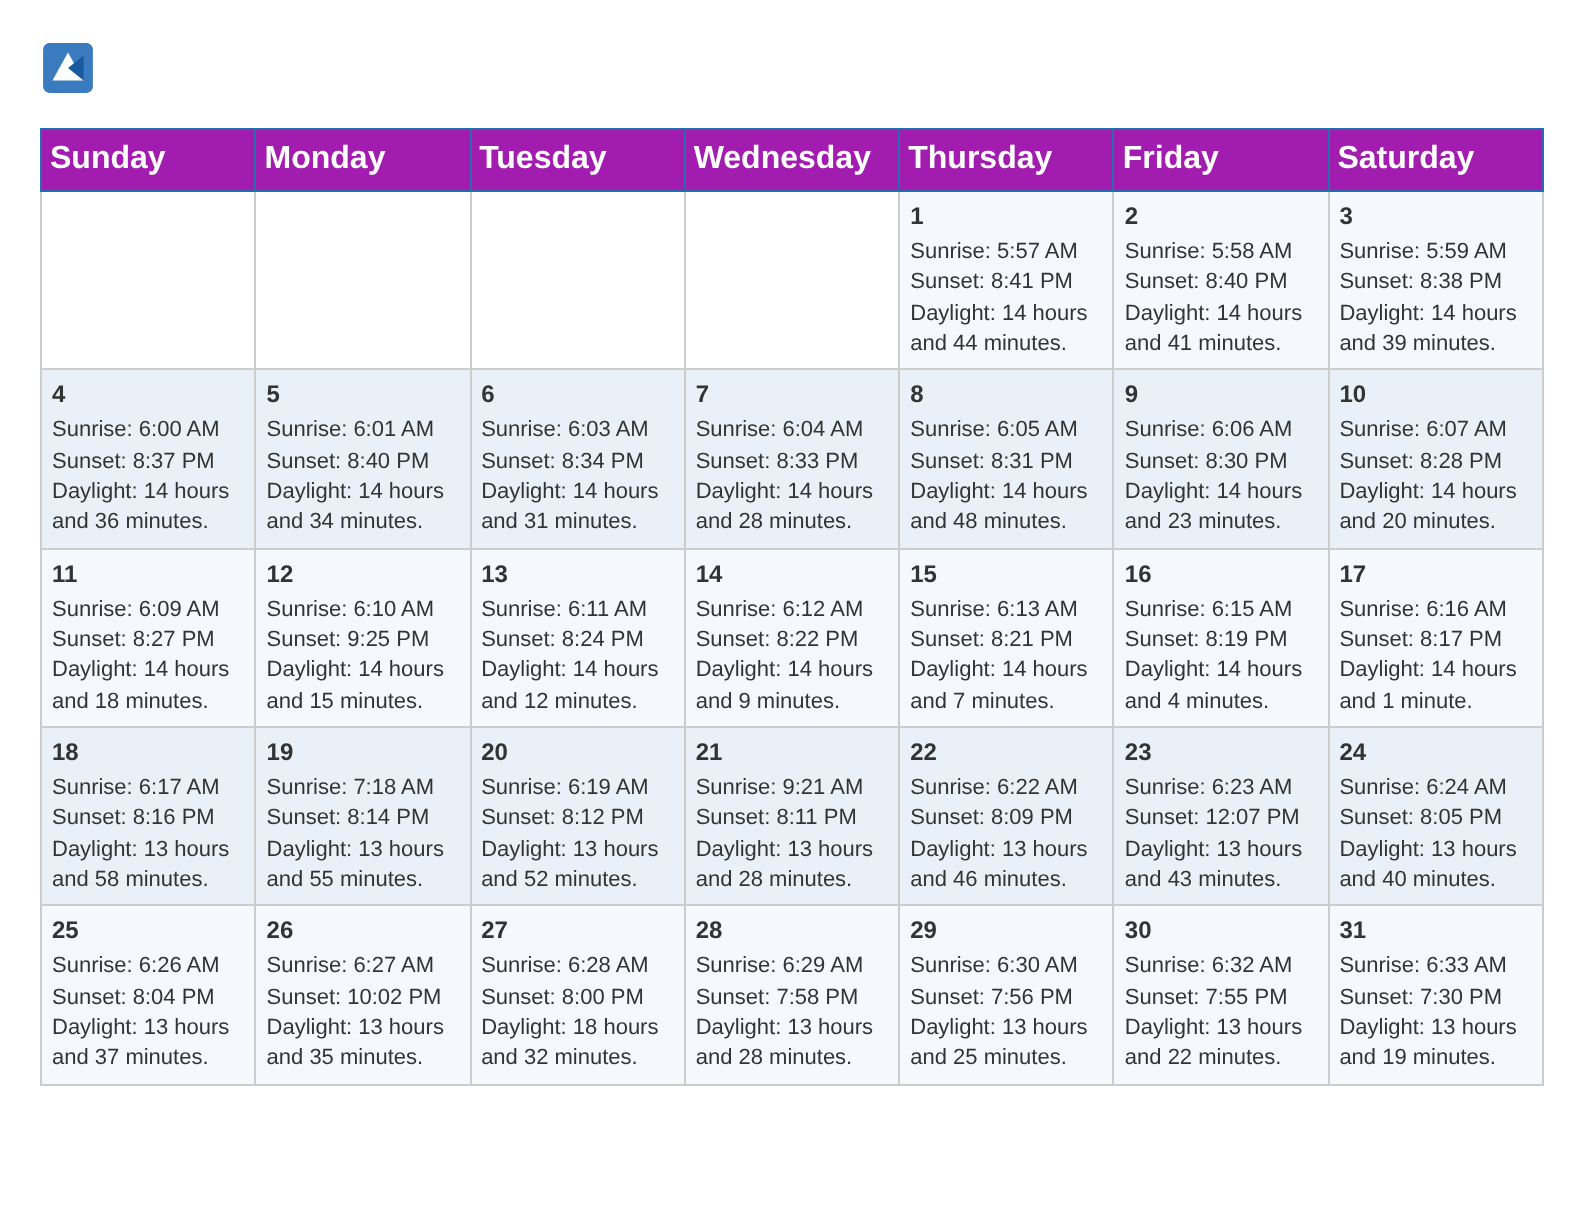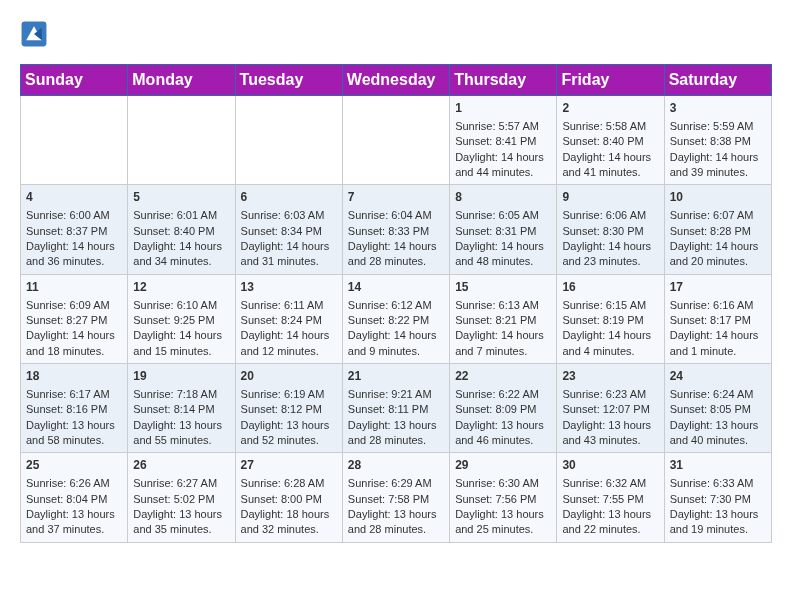--- a/index.html
+++ b/index.html
@@ -149,21 +149,21 @@
         <td><span class="day-num">18</span><span>Sunrise: 6:17 AM</span><br><span>Sunset: 8:16 PM</span><br><span>Daylight: 13 hours and 58 minutes.</span></td>
         <td><span class="day-num">19</span><span>Sunrise: 7:18 AM</span><br><span>Sunset: 8:14 PM</span><br><span>Daylight: 13 hours and 55 minutes.</span></td>
         <td><span class="day-num">20</span><span>Sunrise: 6:19 AM</span><br><span>Sunset: 8:12 PM</span><br><span>Daylight: 13 hours and 52 minutes.</span></td>
         <td><span class="day-num">21</span><span>Sunrise: 9:21 AM</span><br><span>Sunset: 8:11 PM</span><br><span>Daylight: 13 hours and 28 minutes.</span></td>
         <td><span class="day-num">22</span><span>Sunrise: 6:22 AM</span><br><span>Sunset: 8:09 PM</span><br><span>Daylight: 13 hours and 46 minutes.</span></td>
         <td><span class="day-num">23</span><span>Sunrise: 6:23 AM</span><br><span>Sunset: 12:07 PM</span><br><span>Daylight: 13 hours and 43 minutes.</span></td>
         <td><span class="day-num">24</span><span>Sunrise: 6:24 AM</span><br><span>Sunset: 8:05 PM</span><br><span>Daylight: 13 hours and 40 minutes.</span></td>
       </tr>
       <tr>
         <td><span class="day-num">25</span><span>Sunrise: 6:26 AM</span><br><span>Sunset: 8:04 PM</span><br><span>Daylight: 13 hours and 37 minutes.</span></td>
-        <td><span class="day-num">26</span><span>Sunrise: 6:27 AM</span><br><span>Sunset: 5:02 PM</span><br><span>Daylight: 13 hours and 35 minutes.</span></td>
+        <td><span class="day-num">26</span><span>Sunrise: 6:27 AM</span><br><span>Sunset: 10:02 PM</span><br><span>Daylight: 13 hours and 35 minutes.</span></td>
         <td><span class="day-num">27</span><span>Sunrise: 6:28 AM</span><br><span>Sunset: 8:00 PM</span><br><span>Daylight: 18 hours and 32 minutes.</span></td>
         <td><span class="day-num">28</span><span>Sunrise: 6:29 AM</span><br><span>Sunset: 7:58 PM</span><br><span>Daylight: 13 hours and 28 minutes.</span></td>
         <td><span class="day-num">29</span><span>Sunrise: 6:30 AM</span><br><span>Sunset: 7:56 PM</span><br><span>Daylight: 13 hours and 25 minutes.</span></td>
         <td><span class="day-num">30</span><span>Sunrise: 6:32 AM</span><br><span>Sunset: 7:55 PM</span><br><span>Daylight: 13 hours and 22 minutes.</span></td>
         <td><span class="day-num">31</span><span>Sunrise: 6:33 AM</span><br><span>Sunset: 7:30 PM</span><br><span>Daylight: 13 hours and 19 minutes.</span></td>
       </tr>
     </tbody>
 </table>
 
 </body></html>

